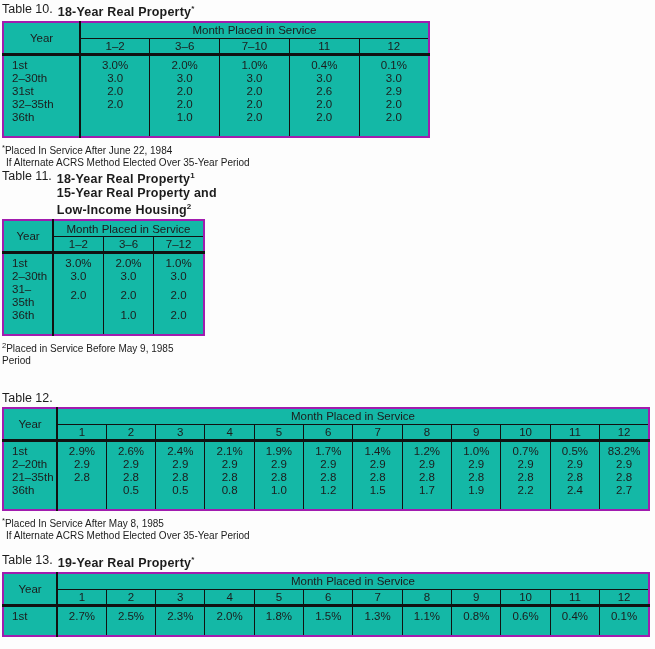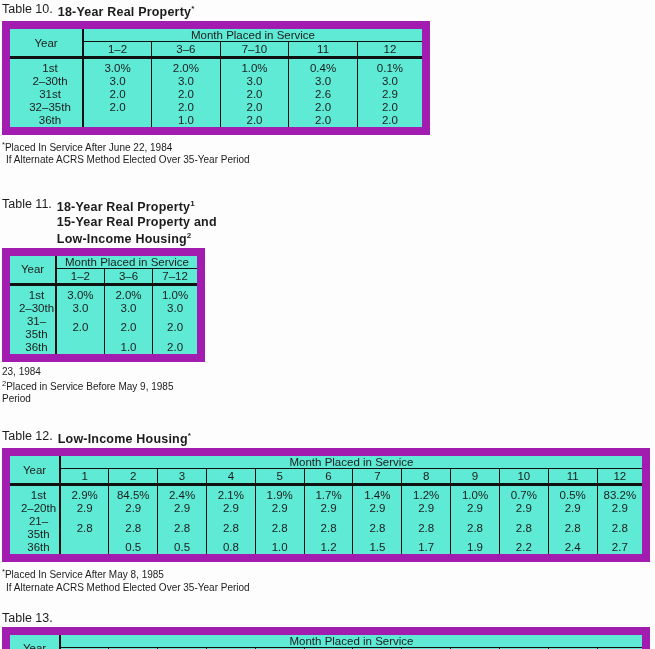--- a/index.html
+++ b/index.html
@@ -5,49 +5,49 @@
   * { margin:0; padding:0; box-sizing:border-box; }
   html,body { width:655px; height:649px; }
   body {
     background:#fdfdfd;
     color:#1c1c1c;
     font-family:"Liberation Sans", sans-serif;
     overflow:hidden;
   }
   .page { padding:2px 0 0 2px; width:655px; }
 
-  .sec { margin-bottom:31px; }
+  .sec { margin-bottom:0; }
   .sec.s2 { margin-bottom:24px; }
-  .sec.s3 { margin-bottom:17px; }
+  .sec.s3 { margin-bottom:11px; }
   .sec.s4 { margin-bottom:0; }
 
   .tbl-title { display:flex; align-items:flex-start; font-size:12.5px; line-height:14px; margin-bottom:2px; }
   .title-prefix { white-space:pre; margin-right:5px; }
   .title-lines { font-weight:bold; letter-spacing:0.2px; }
   .title-lines .tl-line { display:block; }
   .title-lines sup { font-size:8px; font-weight:bold; }
 
-  table { border-collapse:collapse; table-layout:fixed; background:#5eead4; border:8px solid #a21caf; }
+  table { border-collapse:collapse; table-layout:fixed; background:#14b8a6; border:2px solid #a21caf; }
   .t10 { width:428px; }
   .t11 { width:203px; }
   .t12, .t13 { width:648px; }
   .t10 .year-col { width:77px; }
   .t11 .year-col { width:50px; }
   .t12 .year-col, .t13 .year-col { width:54px; }
 
   th { font-weight:normal; font-size:11.5px; height:16px; text-align:center; vertical-align:middle; }
   th.year-col { border-right:2px solid #111; border-bottom:3px solid #111; }
   tr.colnum-row th { border-top:1px solid #111; border-bottom:3px solid #111; }
   tr.colnum-row th + th { border-left:1px solid #111; }
 
   tbody td { font-size:11.5px; height:13px; line-height:13px; text-align:center; vertical-align:middle; }
-  tbody td.rowlab { text-align:center; padding-left:8px; border-right:2px solid #111; }
+  tbody td.rowlab { text-align:left; padding-left:8px; border-right:2px solid #111; }
   tbody td + td + td { border-left:1px solid #111; }
   tbody tr.first-row td { padding-top:3px; }
-  tbody tr:last-child td { padding-bottom:0; }
+  tbody tr:last-child td { padding-bottom:12px; }
 
   .footnotes { font-size:10px; line-height:12px; margin-top:4px; color:#1c1c1c; }
   .fn-line { white-space:pre; display:block; }
   .fn-line sup { font-size:7.5px; }
   .fn-line.cont { padding-left:4px; }
 </style>
 </head>
 <body>
 
 <div class="page">
@@ -164,32 +164,28 @@
           </tr>
           <tr>
             <td class="rowlab">36th</td>
             <td></td>
             <td>1.0</td>
             <td>2.0</td>
           </tr>
         </tbody>
       </table>
     <div class="footnotes">
-        <span class="fn-line"><span>23, 1984</span></span>
         <span class="fn-line"><sup>2</sup><span>Placed in Service Before May 9, 1985</span></span>
         <span class="fn-line"><span>Period</span></span>
       </div>
   </section>
 
   <section class="sec s3">
     <div class="tbl-title">
       <span class="title-prefix">Table 12.</span>
-      <span class="title-lines">
-          <span class="tl-line"><span>Low-Income Housing</span><sup>*</sup></span>
-        </span>
     </div>
     <table class="t12">
         <thead>
           <tr>
             <th rowspan="2" class="year-col">Year</th>
             <th colspan="12" class="month-span">Month Placed in Service</th>
           </tr>
           <tr class="colnum-row">
             <th>1</th>
             <th>2</th>
@@ -202,21 +198,21 @@
             <th>9</th>
             <th>10</th>
             <th>11</th>
             <th>12</th>
           </tr>
         </thead>
         <tbody>
           <tr class="first-row">
             <td class="rowlab">1st</td>
             <td>2.9%</td>
-            <td>84.5%</td>
+            <td>2.6%</td>
             <td>2.4%</td>
             <td>2.1%</td>
             <td>1.9%</td>
             <td>1.7%</td>
             <td>1.4%</td>
             <td>1.2%</td>
             <td>1.0%</td>
             <td>0.7%</td>
             <td>0.5%</td>
             <td>83.2%</td>
@@ -270,20 +266,23 @@
       </table>
     <div class="footnotes">
         <span class="fn-line"><sup>*</sup><span>Placed In Service After May 8, 1985</span></span>
         <span class="fn-line cont"><span>If Alternate ACRS Method Elected Over 35-Year Period</span></span>
       </div>
   </section>
 
   <section class="sec s4">
     <div class="tbl-title">
       <span class="title-prefix">Table 13.</span>
+      <span class="title-lines">
+          <span class="tl-line"><span>19-Year Real Property</span><sup>*</sup></span>
+        </span>
     </div>
     <table class="t13">
         <thead>
           <tr>
             <th rowspan="2" class="year-col">Year</th>
             <th colspan="12" class="month-span">Month Placed in Service</th>
           </tr>
           <tr class="colnum-row">
             <th>1</th>
             <th>2</th>

